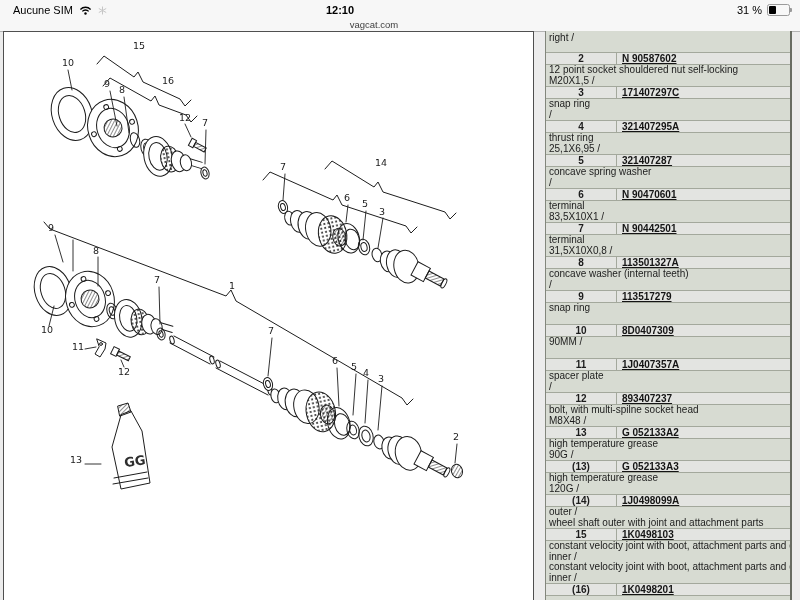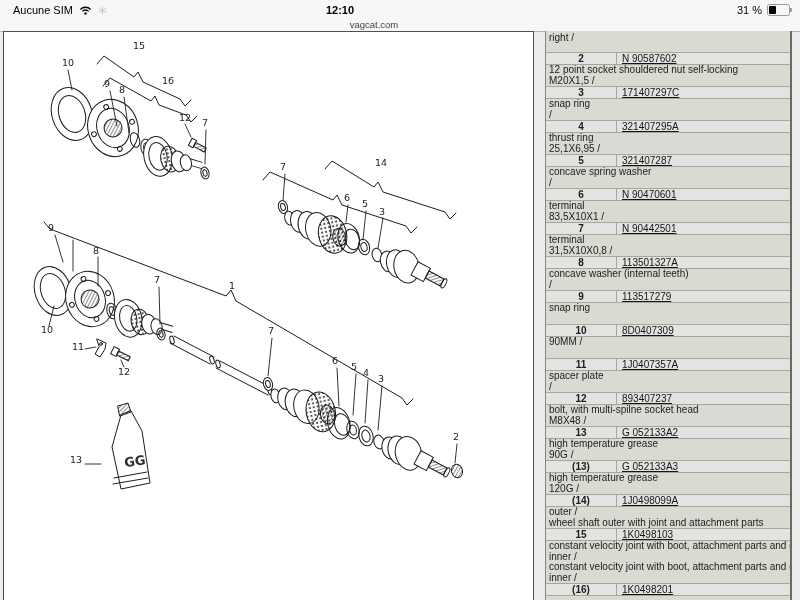--- a/index.html
+++ b/index.html
@@ -36,21 +36,21 @@
   .table-panel{position:absolute;left:545px;top:31px;width:244px;height:569px;overflow:hidden;
                background:#d7dbd2;border-left:1px solid #82867c;border-right:2px solid #686c62;
                font-size:10px;color:#1c1c1c;box-sizing:content-box;}
   .desc-row,.num-row{box-sizing:border-box;}
   .partial-top{height:14px;padding:2px 12px 0 3px;line-height:11px;background:#d7dbd2;}
   .num-row{display:flex;height:13px;background:#e3e4e1;border-top:1px solid #a3a89c;
            border-bottom:1px solid #a3a89c;}
   .num-cell{width:70px;text-align:center;font-weight:bold;line-height:11px;
             border-right:1px solid #a3a89c;}
   .part-cell{padding-left:5px;line-height:11px;}
-  .part-link{font-weight:normal;text-decoration:underline;color:#141414;cursor:pointer;}
+  .part-link{font-weight:bold;text-decoration:underline;color:#141414;cursor:pointer;}
   .desc-row{height:21px;padding-left:3px;line-height:10.5px;background:#d7dbd2;}
   .desc-row div{white-space:nowrap;overflow:hidden;}
 </style>
 </head>
 <body>
 
 <div class="chrome">
   <div class="status-bar">
     <div class="sb-left">
       <span>Aucune SIM</span>

